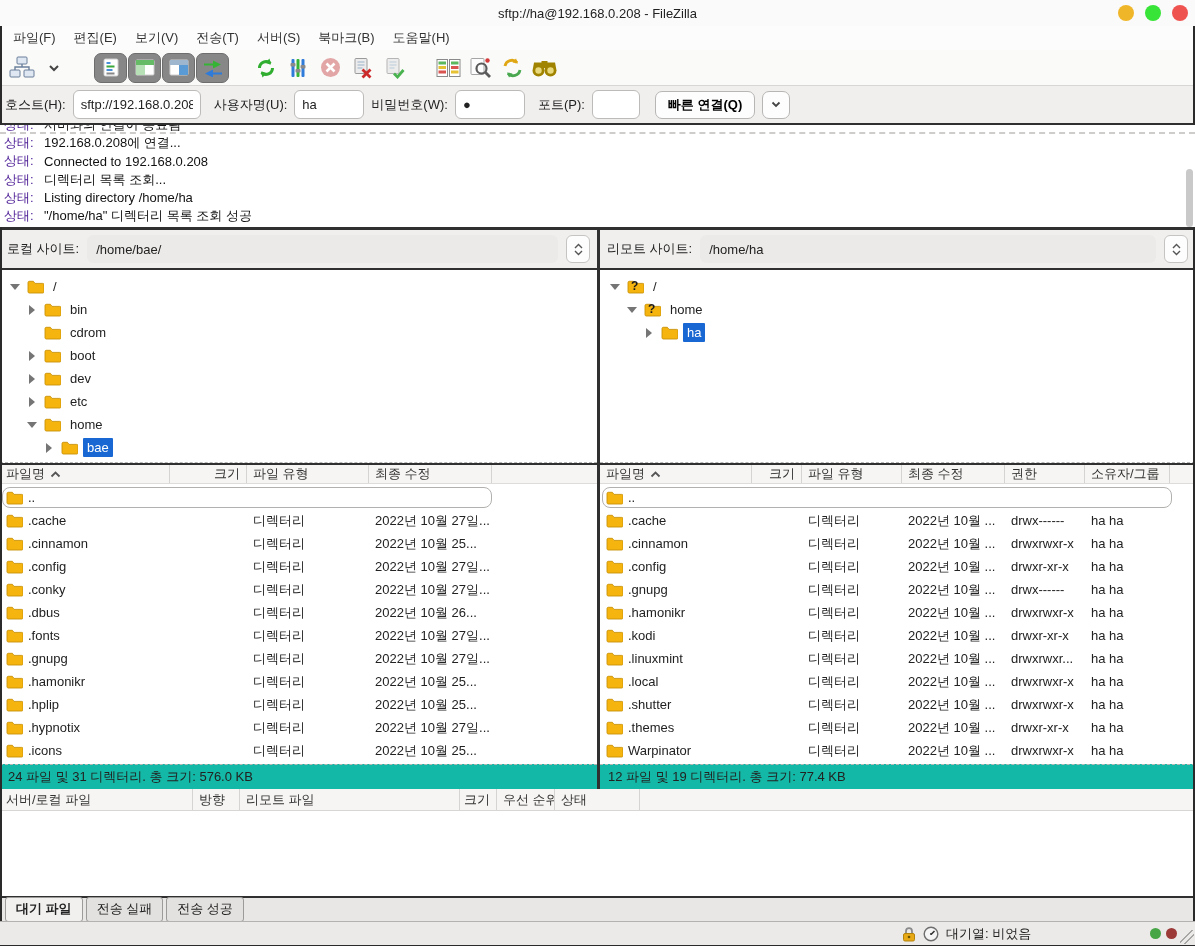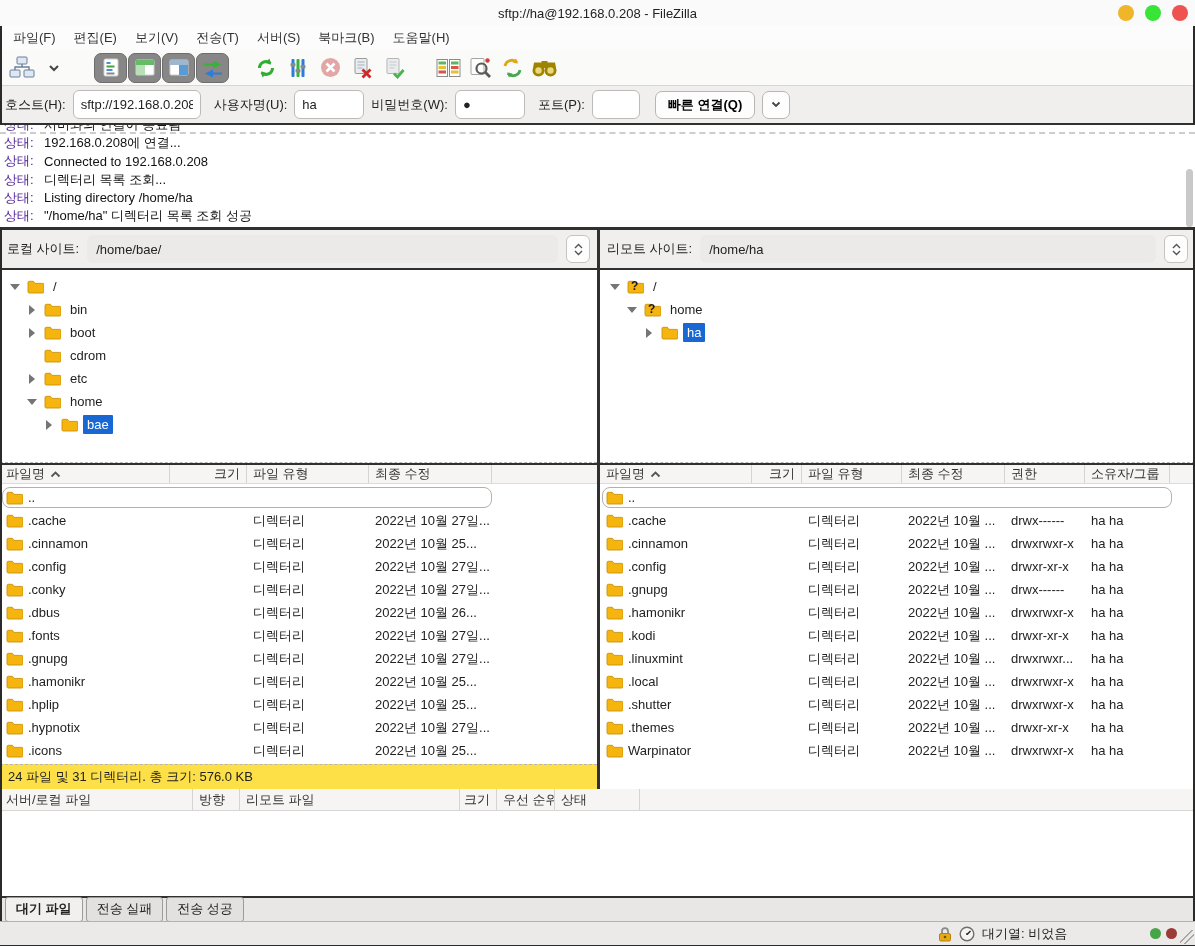--- a/index.html
+++ b/index.html
@@ -64,31 +64,31 @@
   .lc0{width:170px;} .lc1{width:77px;} .lc2{width:122px;} .lc3{width:123px;}
   .rc0{width:152px;} .rc1{width:50px;} .rc2{width:100px;} .rc3{width:103px;} .rc4{width:80px;} .rc5{width:85px;}
   .hfill { flex:1; border-right:none; }
   .list-body { flex:1; background:#fff; overflow:hidden; padding-top:2px; }
   .file-row { height:23px; display:flex; align-items:center; position:relative; }
   .cell { padding:0 6px; white-space:nowrap; overflow:hidden; display:flex; align-items:center; gap:5px; }
   .tr { justify-content:flex-end; }
   .file-row.parent::before { content:""; position:absolute; left:2px; top:1px; bottom:1px; border:1px solid #b3b1af; border-radius:8px; }
   .pane-local .file-row.parent::before { width:488px; }
   .pane-remote .file-row.parent::before { width:568px; }
-  .pane-status { height:25px; background:#fde047; border-top:1px dashed #b8b6b4; display:flex; align-items:center; padding:0 8px; flex:none; color:#222; }
+  .pane-status { height:25px; background:#14b8a6; border-top:1px dashed #b8b6b4; display:flex; align-items:center; padding:0 8px; flex:none; color:#222; }
   
   .queue-head { height:22px; background:#f6f5f3; display:flex; border-bottom:1px solid #d8d6d4; color:#333; }
   .qc0{width:193px;} .qc1{width:47px;} .qc2{width:220px;} .qc3{width:37px;} .qc4{width:58px;} .qc5{width:85px;}
   .queue-body { height:85px; background:#fff; }
   .tabs { height:25px; background:#e9e7e5; border-top:2px solid #303030; display:flex; align-items:center; padding-left:5px; gap:3px; }
   .tab { padding:2px 10px 3px; background:#e3e1df; border:1px solid #9d9b99; border-radius:3px; color:#222; }
   .tab.active { font-weight:bold; background:#f2f0ef; }
   
   .statusbar { height:24px; background:#ebeae8; border-top:1px solid #b4b2b0; position:relative; }
-  .sb-cluster { position:absolute; left:938px; top:0; height:100%; display:flex; align-items:center; gap:7px; }
+  .sb-cluster { position:absolute; left:902px; top:0; height:100%; display:flex; align-items:center; gap:7px; }
   .sb-dot { width:11px; height:11px; border-radius:50%; position:absolute; top:6px; }
   .sb-green { background:#46a545; right:34px; } .sb-red { background:#9c3a38; right:18px; }
   .grip { position:absolute; right:1px; bottom:1px; width:14px; height:14px;
     background:linear-gradient(135deg, transparent 40%, #a8a6a4 40%, #a8a6a4 48%, transparent 48%, transparent 62%, #a8a6a4 62%, #a8a6a4 70%, transparent 70%); }
   svg { display:block; }
 </style>
 </head>
 <body>
 
 <div class="titlebar">
@@ -345,38 +345,48 @@
     <span class="expander exp-closed"></span>
     <span class="icon-wrap">
       <svg width="17" height="14" viewBox="0 0 17 14">
               <path d="M1 2.6 C1 1.9 1.5 1.3 2.2 1.3 h4.2 l1.6 2.1 h7.8 c.7 0 1.2.5 1.2 1.2 v7.2 c0 .7-.5 1.2-1.2 1.2 H2.2 c-.7 0-1.2-.5-1.2-1.2 z" fill="#f6b40e" stroke="#c8920a" stroke-width="0.9"></path>
             </svg>
 
     </span>
     <span class="tree-name">bin</span>
   </div>
         <div class="tree-row" style="padding-left: 27px;">
+    <span class="expander exp-none"></span>
+    <span class="icon-wrap">
+      <svg width="17" height="14" viewBox="0 0 17 14">
+              <path d="M1 2.6 C1 1.9 1.5 1.3 2.2 1.3 h4.2 l1.6 2.1 h7.8 c.7 0 1.2.5 1.2 1.2 v7.2 c0 .7-.5 1.2-1.2 1.2 H2.2 c-.7 0-1.2-.5-1.2-1.2 z" fill="#f6b40e" stroke="#c8920a" stroke-width="0.9"></path>
+            </svg>
+
+    </span>
+    <span class="tree-name">cdrom</span>
+  </div>
+        <div class="tree-row" style="padding-left: 27px;">
     <span class="expander exp-closed"></span>
     <span class="icon-wrap">
       <svg width="17" height="14" viewBox="0 0 17 14">
               <path d="M1 2.6 C1 1.9 1.5 1.3 2.2 1.3 h4.2 l1.6 2.1 h7.8 c.7 0 1.2.5 1.2 1.2 v7.2 c0 .7-.5 1.2-1.2 1.2 H2.2 c-.7 0-1.2-.5-1.2-1.2 z" fill="#f6b40e" stroke="#c8920a" stroke-width="0.9"></path>
             </svg>
 
     </span>
     <span class="tree-name">boot</span>
   </div>
         <div class="tree-row" style="padding-left: 27px;">
-    <span class="expander exp-none"></span>
-    <span class="icon-wrap">
-      <svg width="17" height="14" viewBox="0 0 17 14">
-              <path d="M1 2.6 C1 1.9 1.5 1.3 2.2 1.3 h4.2 l1.6 2.1 h7.8 c.7 0 1.2.5 1.2 1.2 v7.2 c0 .7-.5 1.2-1.2 1.2 H2.2 c-.7 0-1.2-.5-1.2-1.2 z" fill="#f6b40e" stroke="#c8920a" stroke-width="0.9"></path>
-            </svg>
-
-    </span>
-    <span class="tree-name">cdrom</span>
+    <span class="expander exp-closed"></span>
+    <span class="icon-wrap">
+      <svg width="17" height="14" viewBox="0 0 17 14">
+              <path d="M1 2.6 C1 1.9 1.5 1.3 2.2 1.3 h4.2 l1.6 2.1 h7.8 c.7 0 1.2.5 1.2 1.2 v7.2 c0 .7-.5 1.2-1.2 1.2 H2.2 c-.7 0-1.2-.5-1.2-1.2 z" fill="#f6b40e" stroke="#c8920a" stroke-width="0.9"></path>
+            </svg>
+
+    </span>
+    <span class="tree-name">dev</span>
   </div>
         <div class="tree-row" style="padding-left: 27px;">
     <span class="expander exp-closed"></span>
     <span class="icon-wrap">
       <svg width="17" height="14" viewBox="0 0 17 14">
               <path d="M1 2.6 C1 1.9 1.5 1.3 2.2 1.3 h4.2 l1.6 2.1 h7.8 c.7 0 1.2.5 1.2 1.2 v7.2 c0 .7-.5 1.2-1.2 1.2 H2.2 c-.7 0-1.2-.5-1.2-1.2 z" fill="#f6b40e" stroke="#c8920a" stroke-width="0.9"></path>
             </svg>
 
     </span>
     <span class="tree-name">etc</span>
@@ -829,20 +839,21 @@
             </span>
             <span class="fname">Warpinator</span>
           </span>
     <span class="cell rc1 tr"></span>
     <span class="cell rc2">디렉터리</span>
     <span class="cell rc3">2022년 10월 ...</span>
     <span class="cell rc4">drwxrwxr-x</span>
     <span class="cell rc5">ha ha</span>
   </div>
       </div>
+    <div class="pane-status">12 파일 및 19 디렉터리. 총 크기: 77.4 KB</div>
   </div>
 </div>
 
 <div class="queue-head">
   <span class="hcell qc0">
       <span>서버/로컬 파일</span>
     </span>
   <span class="hcell qc1">
       <span>방향</span>
     </span>

